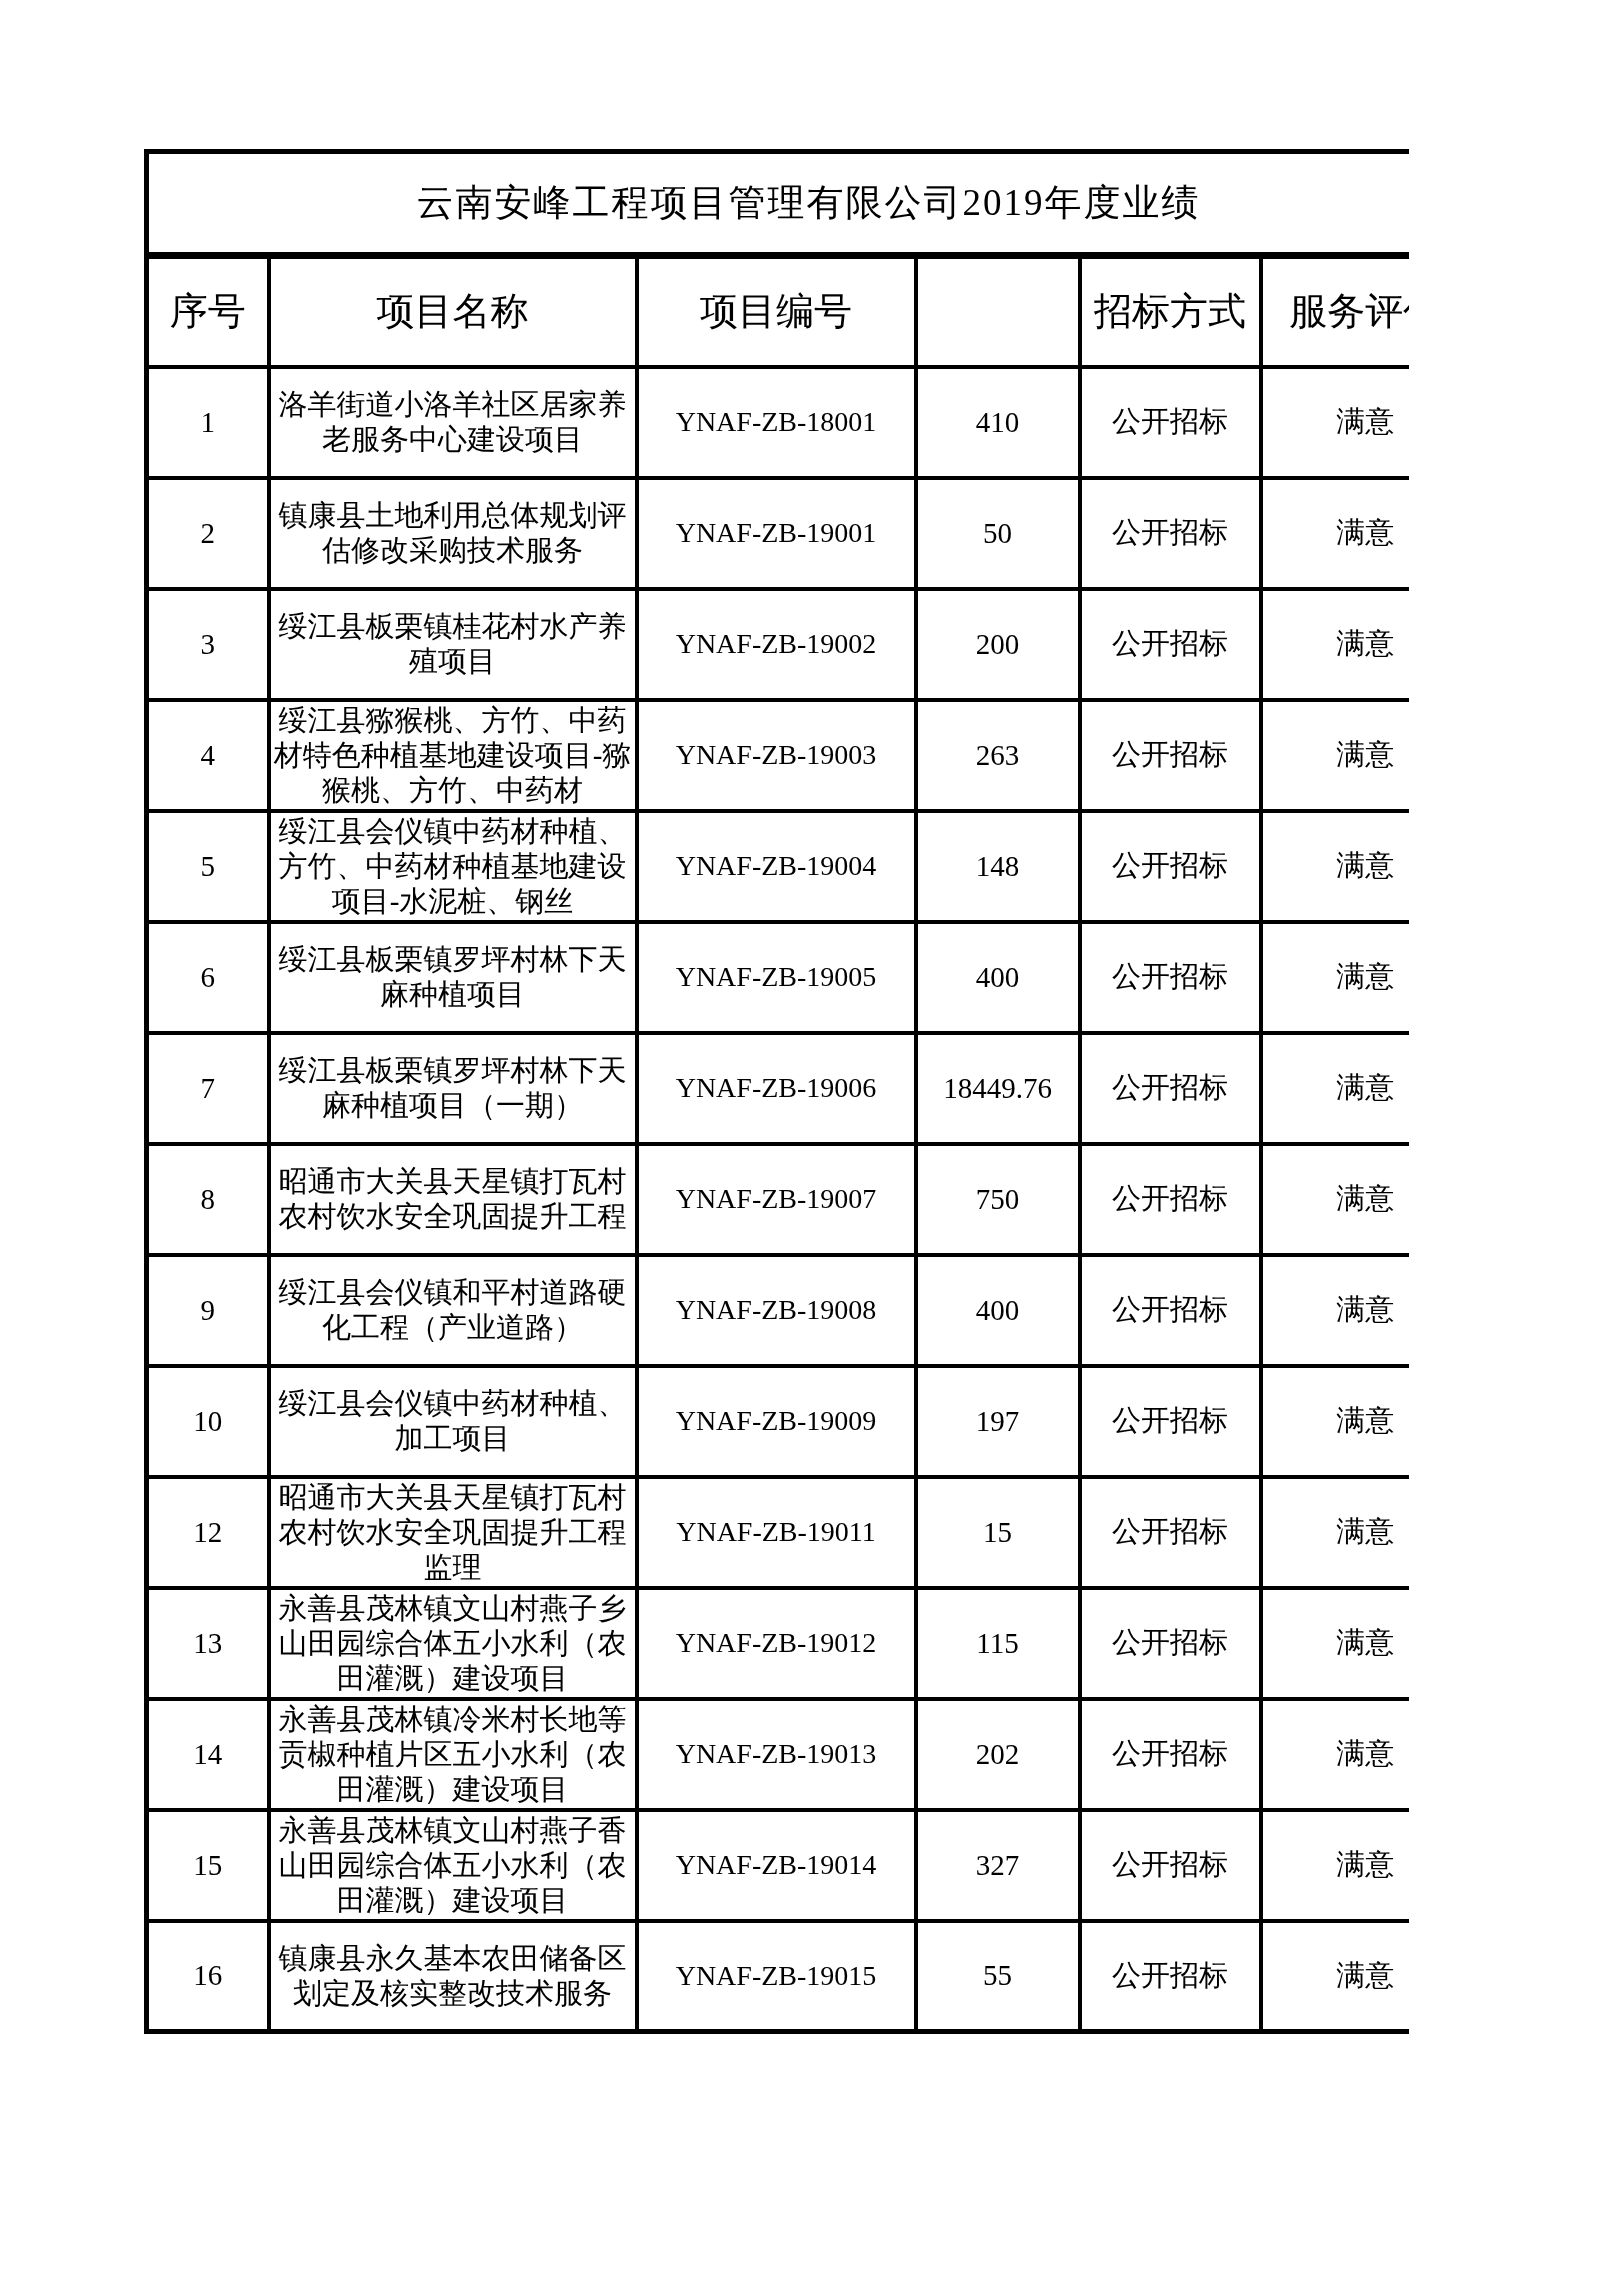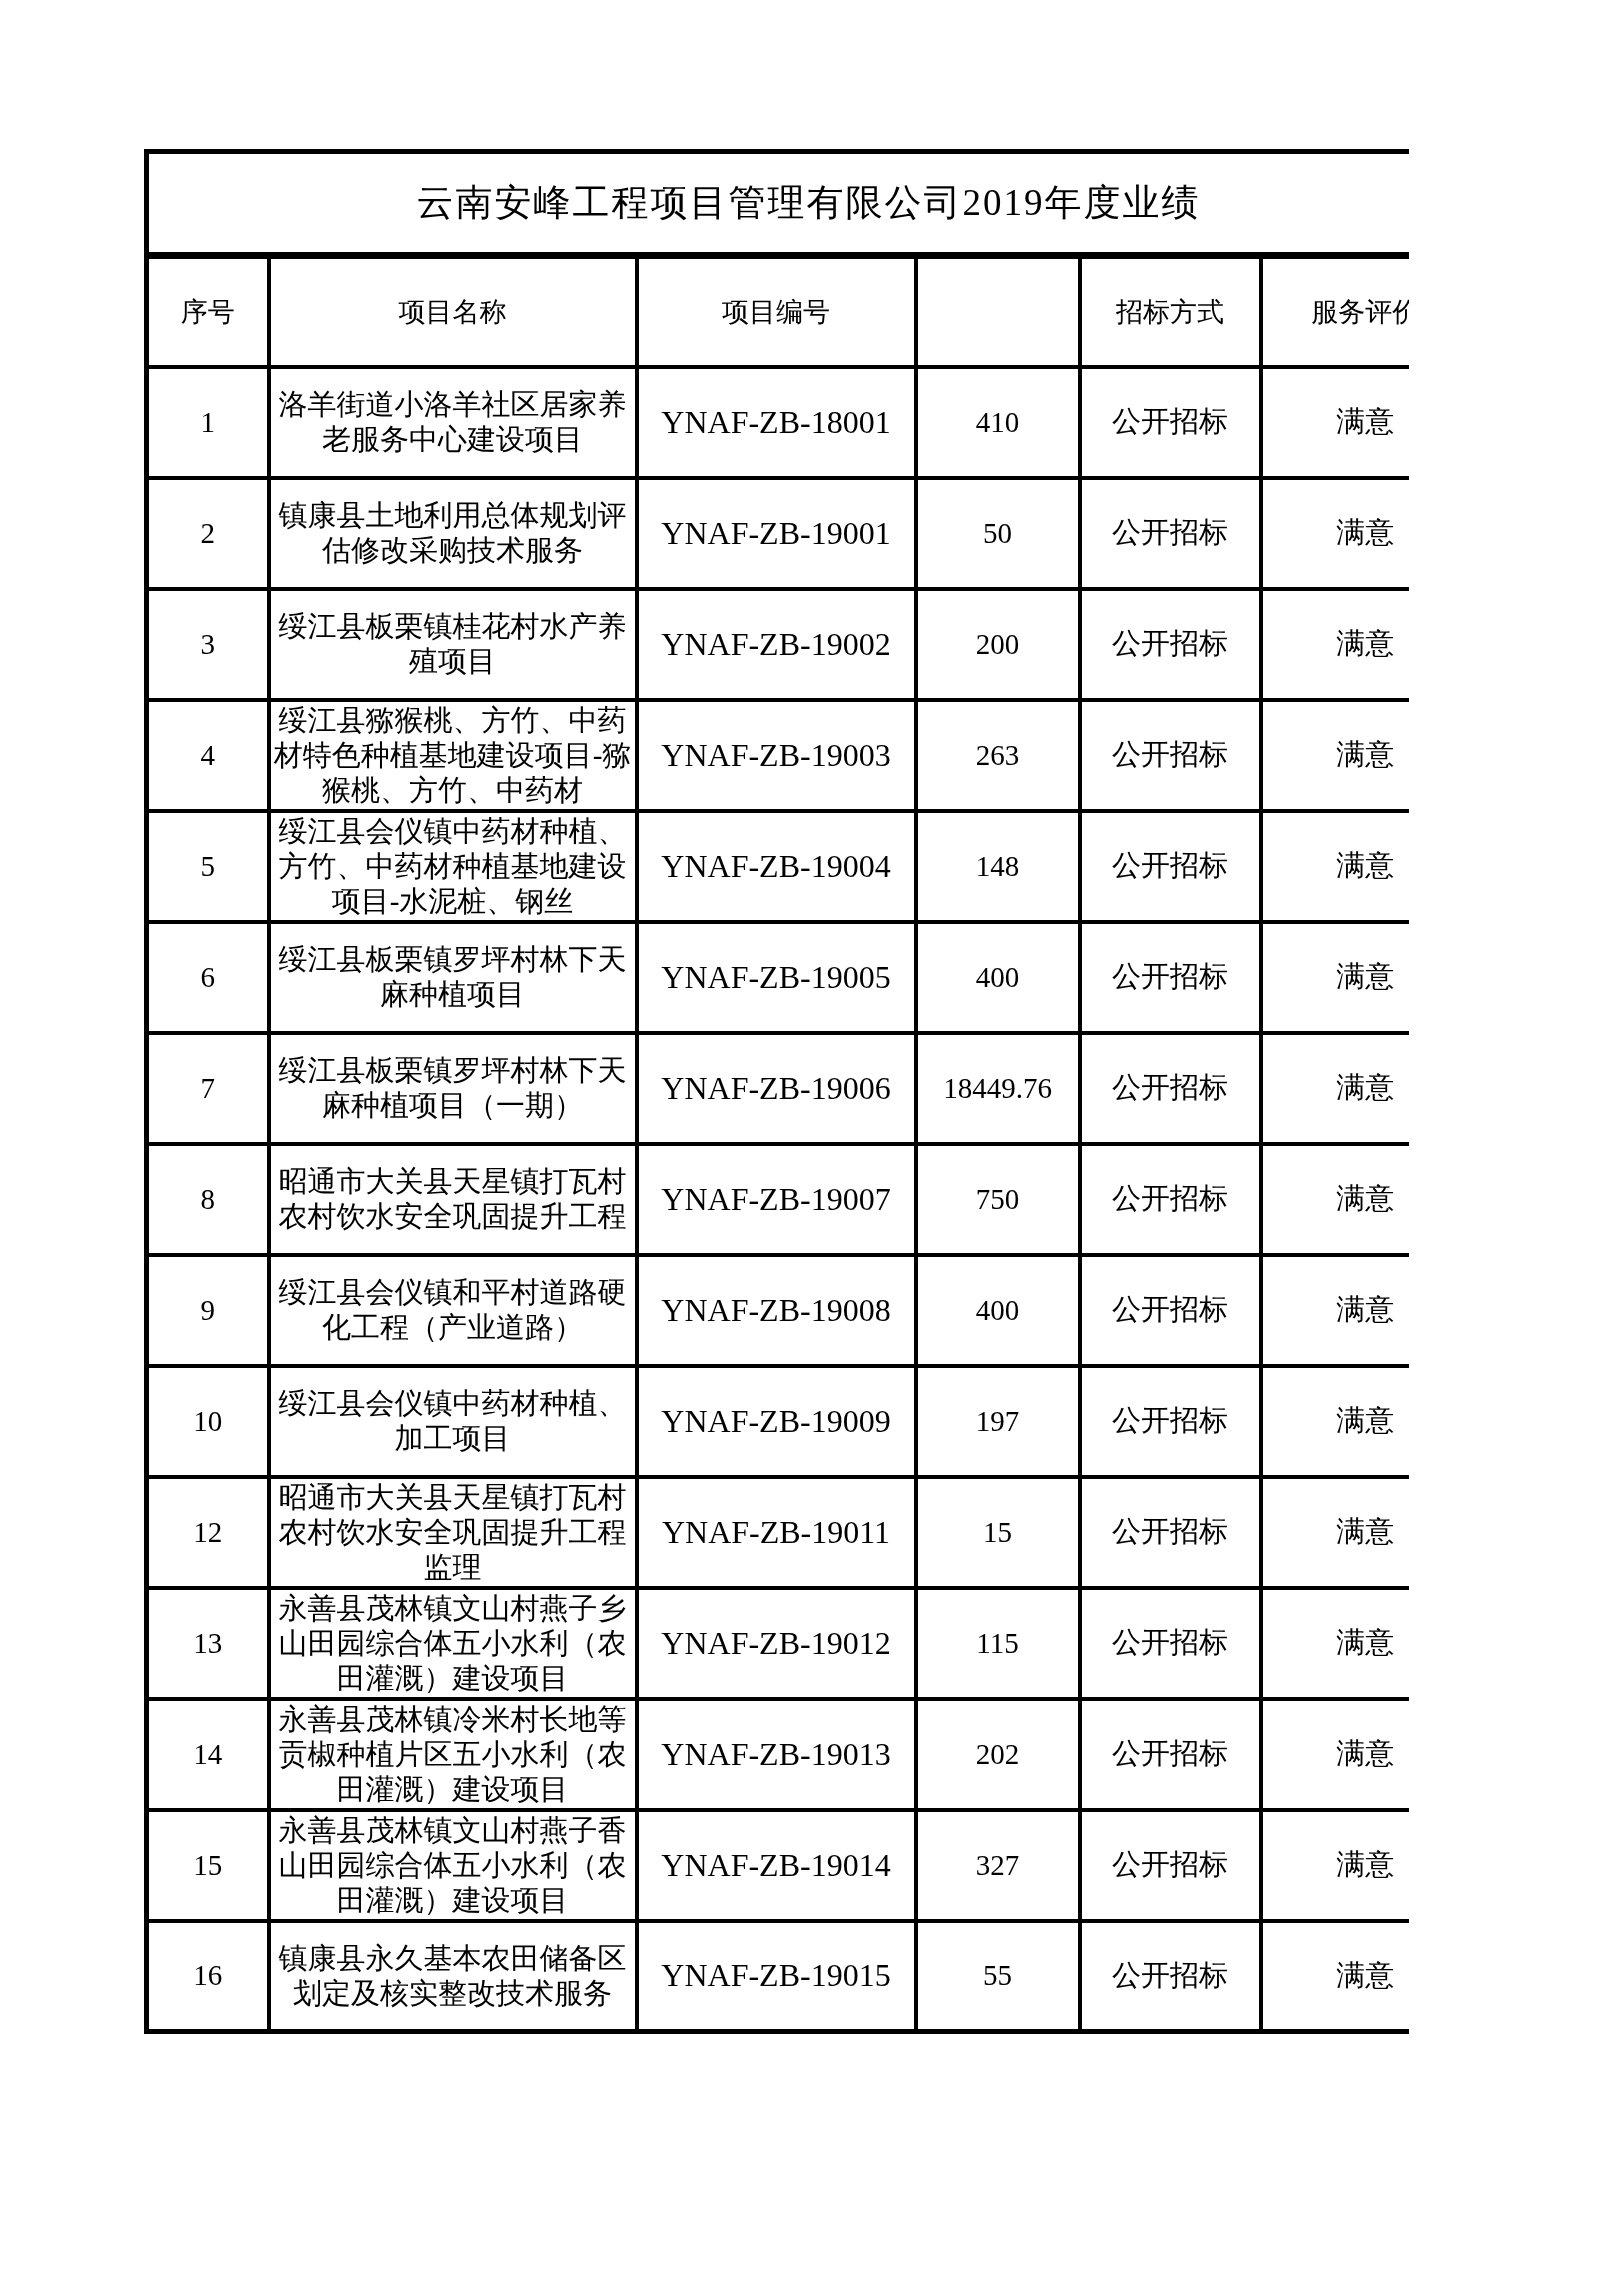--- a/index.html
+++ b/index.html
@@ -37,37 +37,37 @@
     height: 98px;
     font-size: 37px;
     font-weight: bold;
     letter-spacing: 2px;
     border-bottom: 7.8px solid #000000 !important;
   }
   tr.header-row {
     height: 111px;
   }
   tr.header-row th {
-    font-size: 27px;
+    font-size: 38px;
   }
   tbody tr.data-row {
     height: 111px;
   }
   tbody td {
     font-size: 29px;
   }
   td.c-name {
     line-height: 35px;
     padding: 0 8.8px;
     word-break: break-all;
     line-break: anywhere;
     font-family: Liberation Serif, serif;
   }
   td.c-code {
-    font-size: 32px;
+    font-size: 28px;
     white-space: nowrap;
   }
   td.c-index, td.c-amount, td.c-method, td.c-evaluation {
     white-space: nowrap;
   }
 </style>
 </head>
 <body>
 
 <div class="page">

